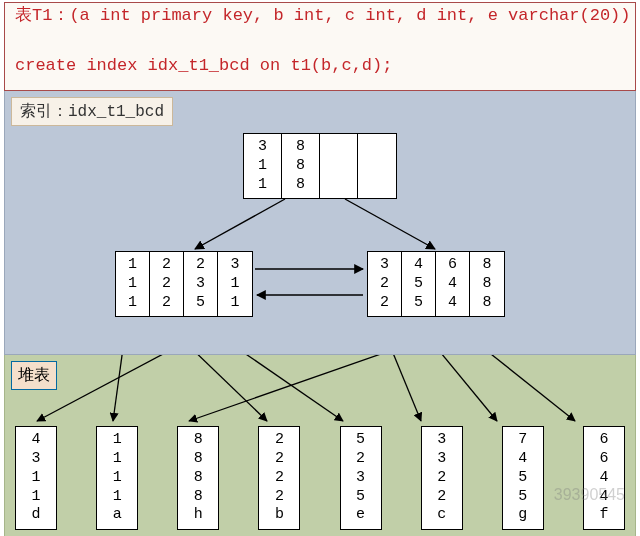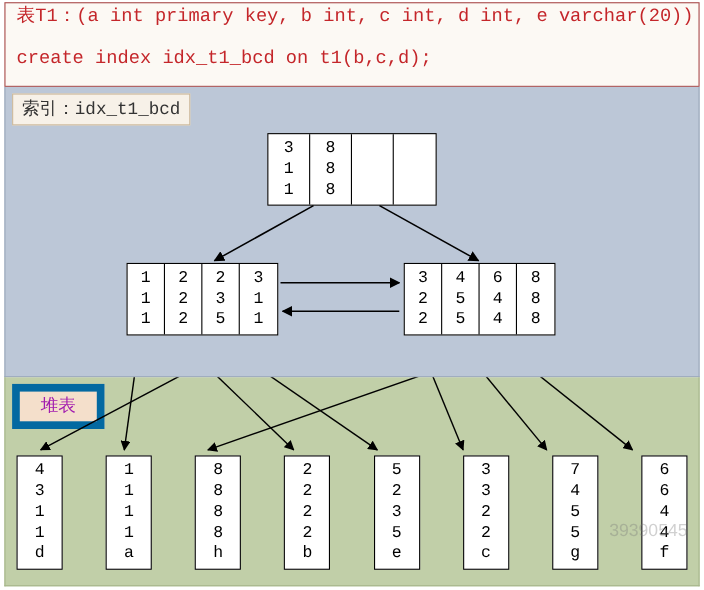--- a/index.html
+++ b/index.html
@@ -52,24 +52,24 @@
     background: #c1cfa8;
     border: 1px solid #a6b58a;
     border-top: none;
     position: relative;
     height: 190px;
   }
   .heap-label {
     position: absolute;
     top: 6px; left: 6px;
     background: #f4dfcb;
-    border: 7px solid #0369a1;
-    padding: 3px 19px;
+    border: 1px solid #0369a1;
+    padding: 3px 6px;
     font-size: 16px;
-    color: #a21caf;
+    color: #000000;
   }
   
   .node {
     position: absolute;
     display: flex;
     background: #fff;
     border: 1px solid #000;
   }
   .cell {
     border-right: 1px solid #000;
@@ -120,21 +120,21 @@
     font-size: 16px;
     color: rgba(120,120,120,.35);
     font-family: Arial, sans-serif;
   }
 </style>
 </head>
 <body>
 
 <div class="header-box">
   <div class="header-line">表T1：(a int primary key, b int, c int, d int, e varchar(20))</div>
-  <div class="header-line" style="margin-top:12px">create index idx_t1_bcd on t1(b,c,d);</div>
+  <div class="header-line" style="margin-top:24px">create index idx_t1_bcd on t1(b,c,d);</div>
 </div>
 
 <div class="index-area">
   <div class="index-label">索引：idx_t1_bcd</div>
 
   <div class="node wide" id="root" style="left:238px; top:42px;">
       <div class="cell">
         <span>3</span>
         <span>1</span>
         <span>1</span>

